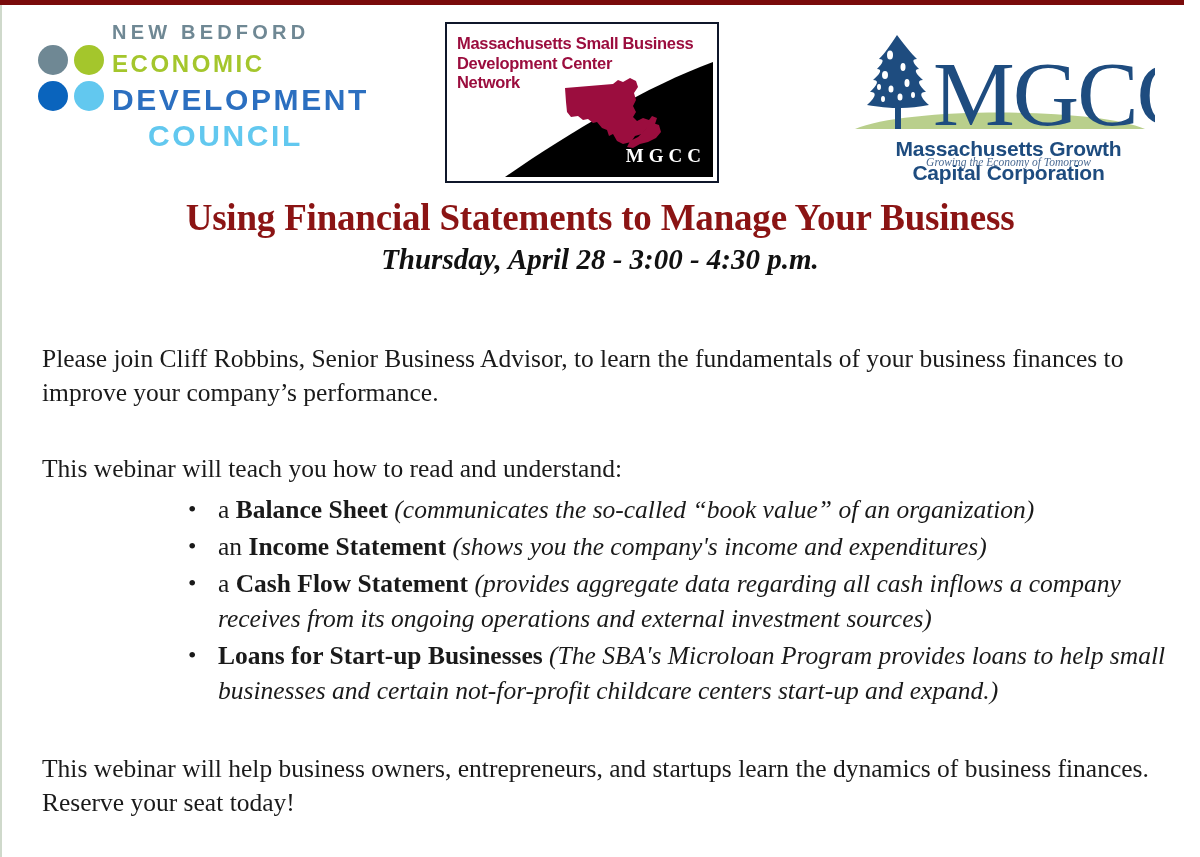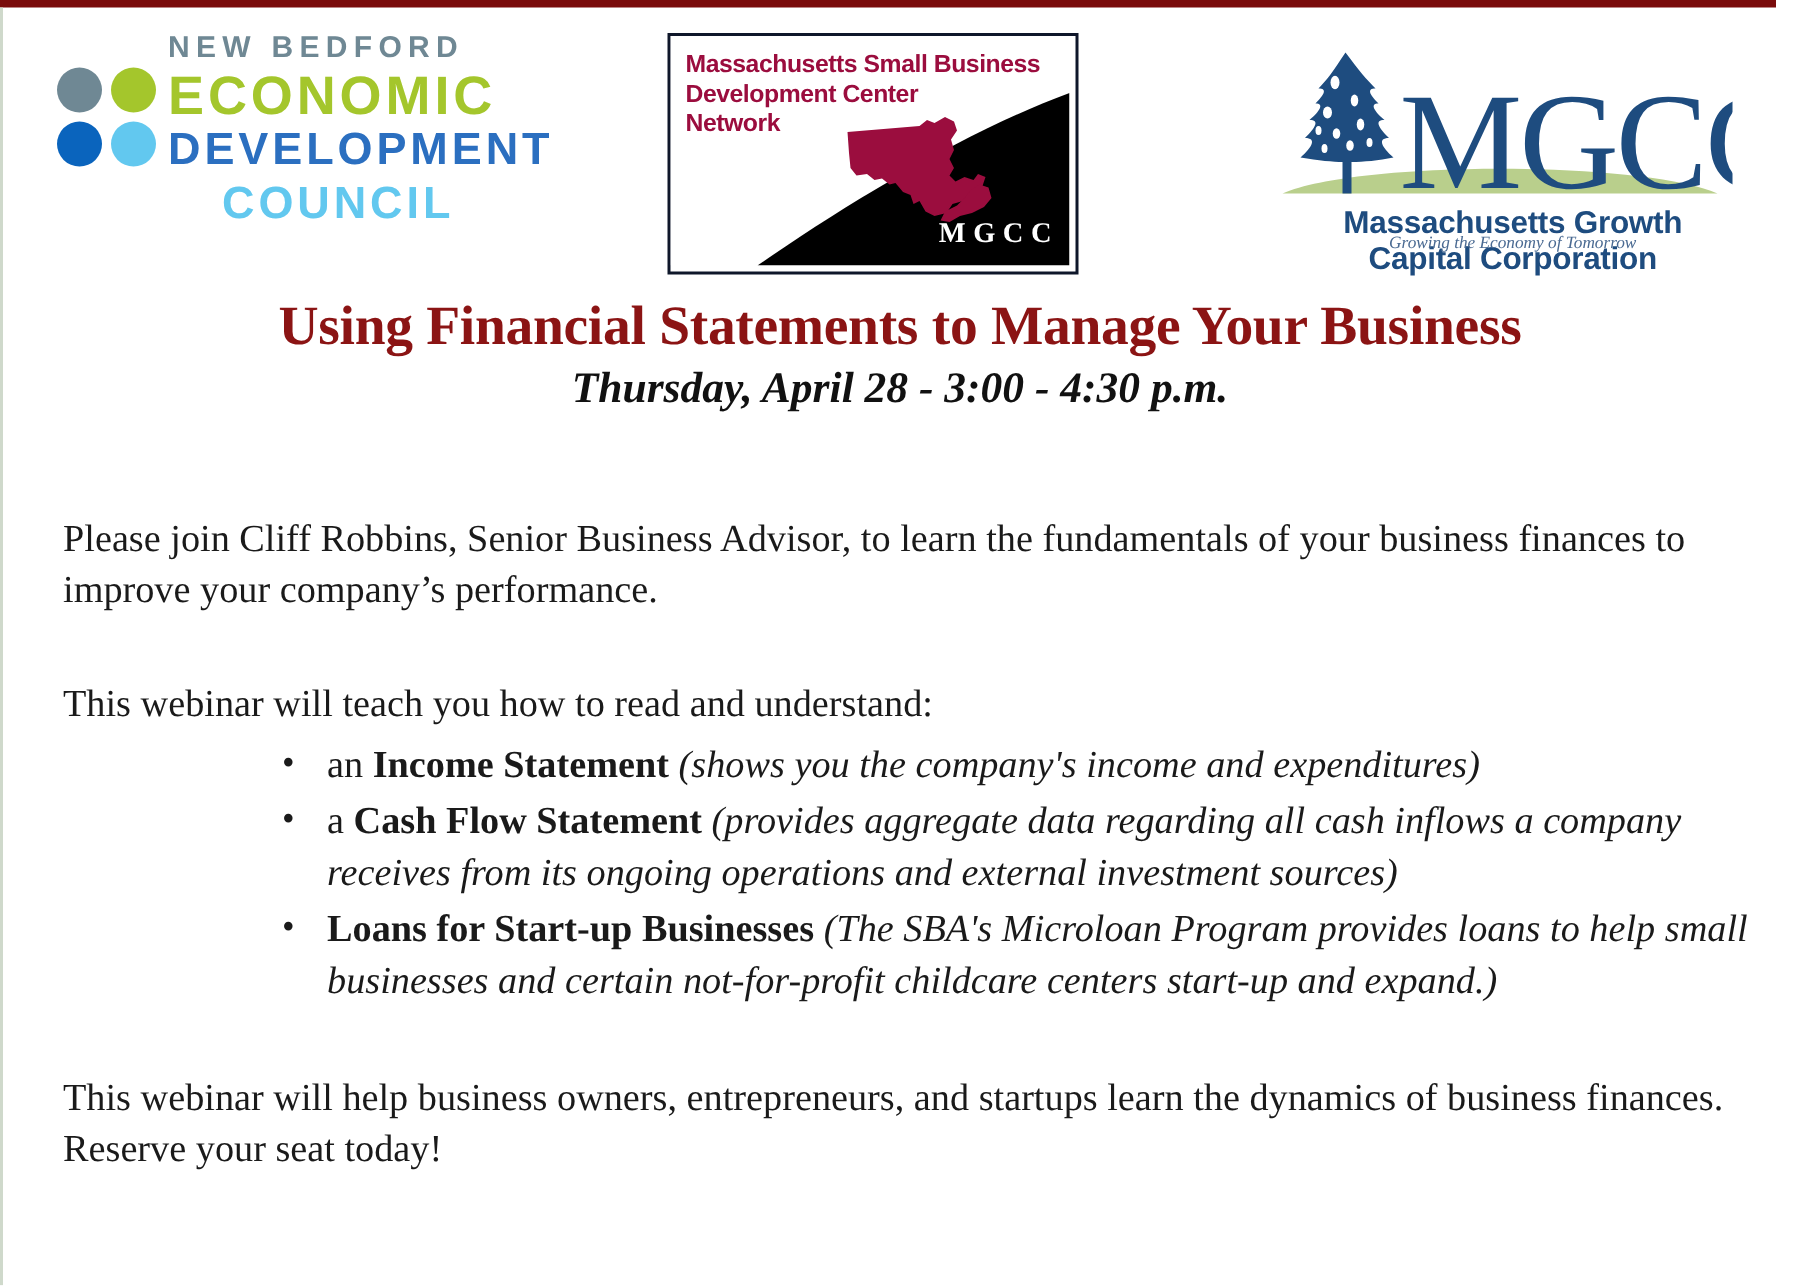--- a/index.html
+++ b/index.html
@@ -75,21 +75,21 @@
     font-family: "Liberation Sans", sans-serif;
     font-weight: bold;
   }
   .nb-line1 {
     font-size: 20px;
     letter-spacing: 4.2px;
     color: #6f8894;
     line-height: 26px;
   }
   .nb-line2 {
-    font-size: 36px;
+    font-size: 24px;
     letter-spacing: 2.6px;
     color: #a4c62c;
     line-height: 36px;
     margin-top: 1px;
   }
   .nb-line3 {
     font-size: 30px;
     letter-spacing: 2.6px;
     color: #2b6fc0;
     line-height: 36px;
@@ -315,20 +315,21 @@
 
   <div class="title">Using Financial Statements to Manage Your Business</div>
   <div class="subtitle">Thursday, April 28 - 3:00 - 4:30 p.m.</div>
 
   <div class="body-area">
     <p class="para intro">Please join Cliff Robbins, Senior Business Advisor, to learn the fundamentals of your business finances to improve your company’s performance.</p>
     <div class="spacer-1"></div>
     <p class="para">This webinar will teach you how to read and understand:</p>
 
     <ul class="bullets">
+      <li><span class="pre">a </span><span class="b">Balance Sheet</span><span class="i"> (communicates the so-called “book value” of an organization)</span></li>
       <li><span class="pre">an </span><span class="b">Income Statement</span><span class="i"> (shows you the company's income and expenditures)</span></li>
       <li><span class="pre">a </span><span class="b">Cash Flow Statement</span><span class="i"> (provides aggregate data regarding all cash inflows a company receives from its ongoing operations and external investment sources)</span></li>
       <li><span class="pre"></span><span class="b">Loans for Start-up Businesses</span><span class="i"> (The SBA's Microloan Program provides loans to help small businesses and certain not-for-profit childcare centers start-up and expand.)</span></li>
     </ul>
 
     <div class="spacer-2"></div>
     <p class="para closing">This webinar will help business owners, entrepreneurs, and startups learn the dynamics of business finances.  Reserve your seat today!</p>
   </div>
 
 </div>

